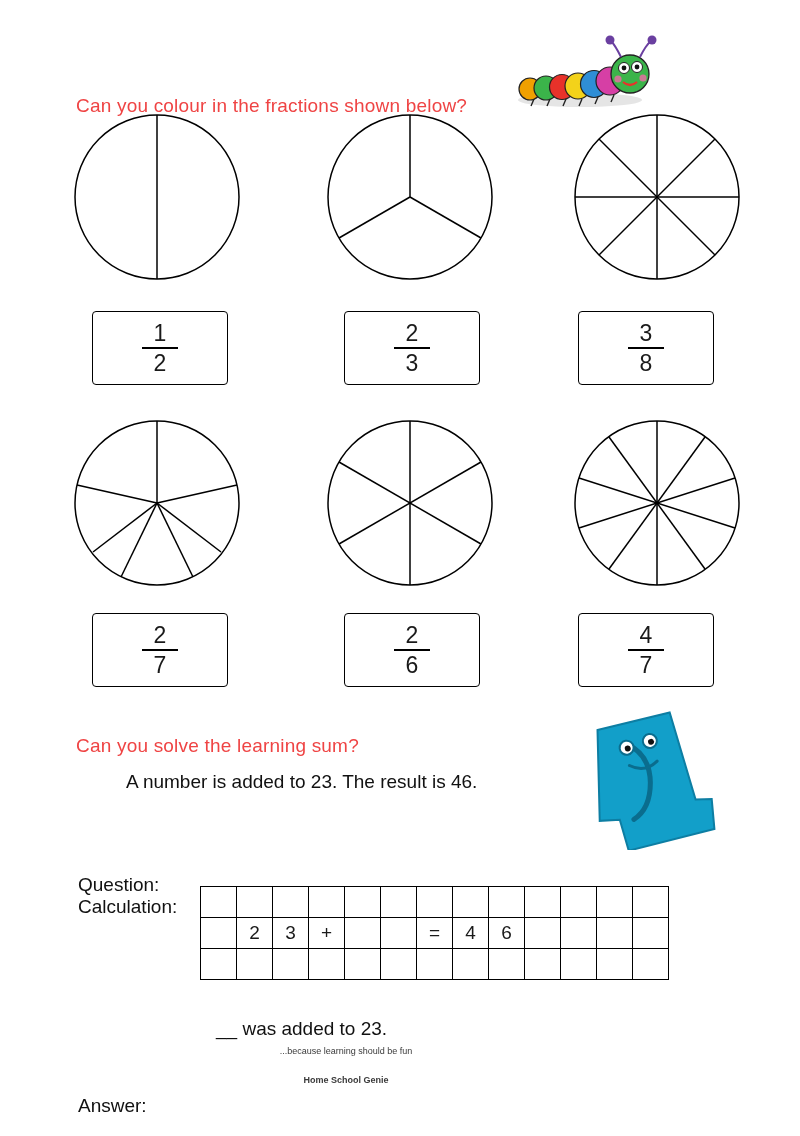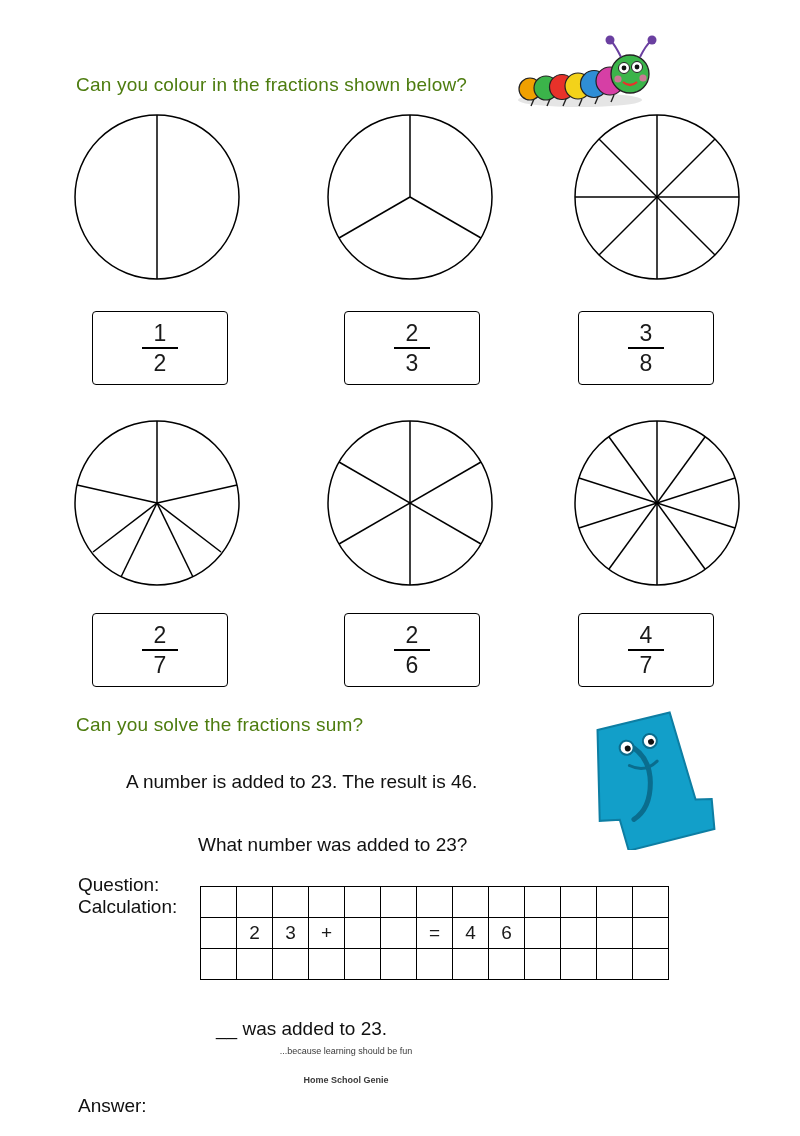--- a/index.html
+++ b/index.html
@@ -15,24 +15,25 @@
   }
 
   .page {
     position: relative;
     width: 800px;
     height: 1136px;
     padding: 0;
   }
 
   .heading {
-    color: #4d7c0f;
+    color: #ef4444;
     font-size: 19px;
     font-family: "Liberation Sans", sans-serif;
     letter-spacing: 0.2px;
+    margin-top: 21px;
   }
 
   #heading-fractions {
     position: absolute;
     left: 76px;
     top: 74px;
   }
 
   #heading-sum {
     position: absolute;
@@ -282,39 +283,38 @@
       <div class="frac-bar"></div>
       <div class="frac-den">6</div>
     </div>
     <div class="frac-cell fcol2">
       <div class="frac-num">4</div>
       <div class="frac-bar"></div>
       <div class="frac-den">7</div>
     </div>
   </div>
 
-  <div class="heading" id="heading-sum">Can you solve the fractions sum?</div>
+  <div class="heading" id="heading-sum">Can you solve the learning sum?</div>
 
   <div class="numeral-deco">
     <svg width="130" height="140" viewBox="0 0 130 140" xmlns="http://www.w3.org/2000/svg">
       <g transform="rotate(-9 65 70)">
         <path d="M18 12 L92 6 L104 96 L120 98 L118 128 L30 136 L26 104 L6 102 Z" fill="#129fc9" stroke="#0d7ea3" stroke-width="2"></path>
         <path d="M44 30 q22 14 18 42 q-4 26 -22 34" stroke="#0a6d8e" stroke-width="5" fill="none" stroke-linecap="round"></path>
         <circle cx="44" cy="34" r="7" fill="#ffffff" stroke="#0a6d8e" stroke-width="2"></circle>
         <circle cx="45" cy="35" r="3" fill="#111"></circle>
         <circle cx="68" cy="31" r="7" fill="#ffffff" stroke="#0a6d8e" stroke-width="2"></circle>
         <circle cx="69" cy="32" r="3" fill="#111"></circle>
         <path d="M44 52 q14 10 28 0" stroke="#0a6d8e" stroke-width="3" fill="none" stroke-linecap="round"></path>
       </g>
     </svg>
   </div>
 
   <div class="body-text" id="statement">A number is added to 23. The result is 46.</div>
   <div class="body-text" id="question-label">Question:</div>
-  <div class="body-text" id="question-text">What number was added to 23?</div>
   <div class="body-text" id="calculation-label">Calculation:</div>
 
   <table class="calc-grid">
     <tbody>
       <tr>
         <td></td>
         <td></td>
         <td></td>
         <td></td>
         <td></td>

